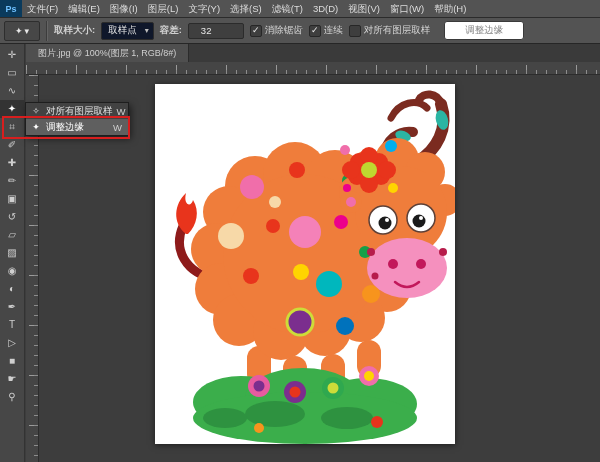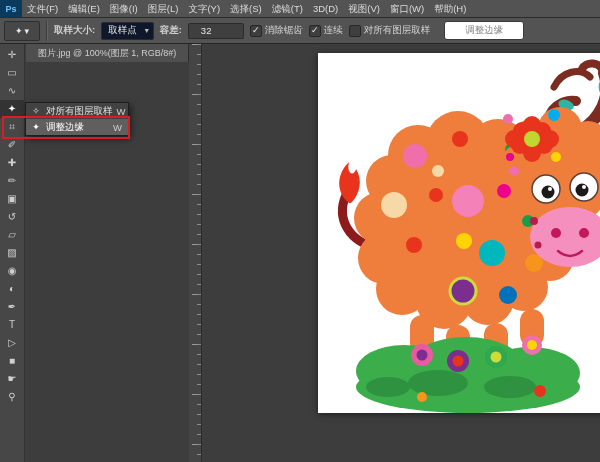--- a/index.html
+++ b/index.html
@@ -57,21 +57,21 @@
   .workspace{position:absolute;left:0;top:44px;right:0;bottom:0;}
   .toolbar{
     position:absolute;left:0;top:0;bottom:0;width:25px;
     background:#474747;border-right:1px solid #333;
     display:flex;flex-direction:column;align-items:stretch;padding-top:2px;box-sizing:border-box;
   }
   .tool{
     height:18px;line-height:18px;text-align:center;color:#cfcfcf;font-size:10px;cursor:default;
   }
   .tool.active{background:#333333;color:#ffffff;}
-  .docarea{position:absolute;left:26px;top:0;right:0;bottom:0;display:flex;flex-direction:row;}
+  .docarea{position:absolute;left:26px;top:0;right:0;bottom:0;display:flex;flex-direction:column;}
   .doctab-bar{height:18px;background:#3a3a3a;display:flex;align-items:stretch;flex:none;}
   .doctab{
     background:#4f4f4f;color:#cfcfcf;font-size:9px;line-height:18px;
     padding:0 12px;border-right:1px solid #2b2b2b;white-space:nowrap;
   }
   .ruler-h{height:12px;background:#454545;border-bottom:1px solid #2c2c2c;position:relative;flex:none;}
   .ruler-h::before{content:"";position:absolute;left:0;right:0;bottom:0;height:9px;
     background:repeating-linear-gradient(to right,#9a9a9a 0 1px,transparent 1px 50px);}
   .ruler-h::after{content:"";position:absolute;left:0;right:0;bottom:0;height:4px;
     background:repeating-linear-gradient(to right,#8c8c8c 0 1px,transparent 1px 10px);}

